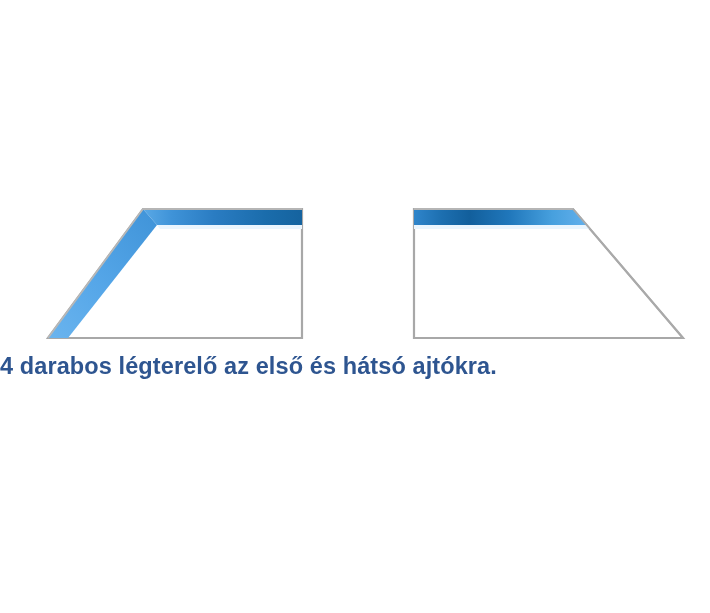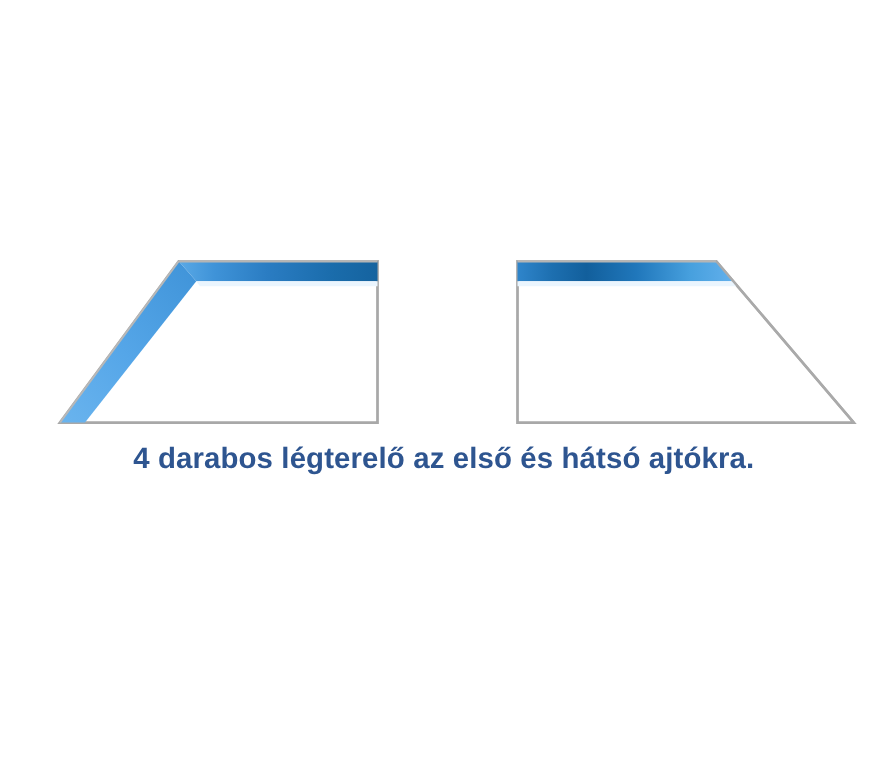--- a/index.html
+++ b/index.html
@@ -26,21 +26,20 @@
     height: 350px;
   }
   .figure-area svg {
     display: block;
   }
   .caption {
     position: absolute;
     left: 0;
     top: 353px;
     width: 710px;
-    text-align: center;
     font-family: "Liberation Sans", sans-serif;
     font-size: 23.5px;
     font-weight: bold;
     letter-spacing: 0.1px;
     color: #2e5590;
     white-space: nowrap;
   }
 </style>
 </head>
 <body>

